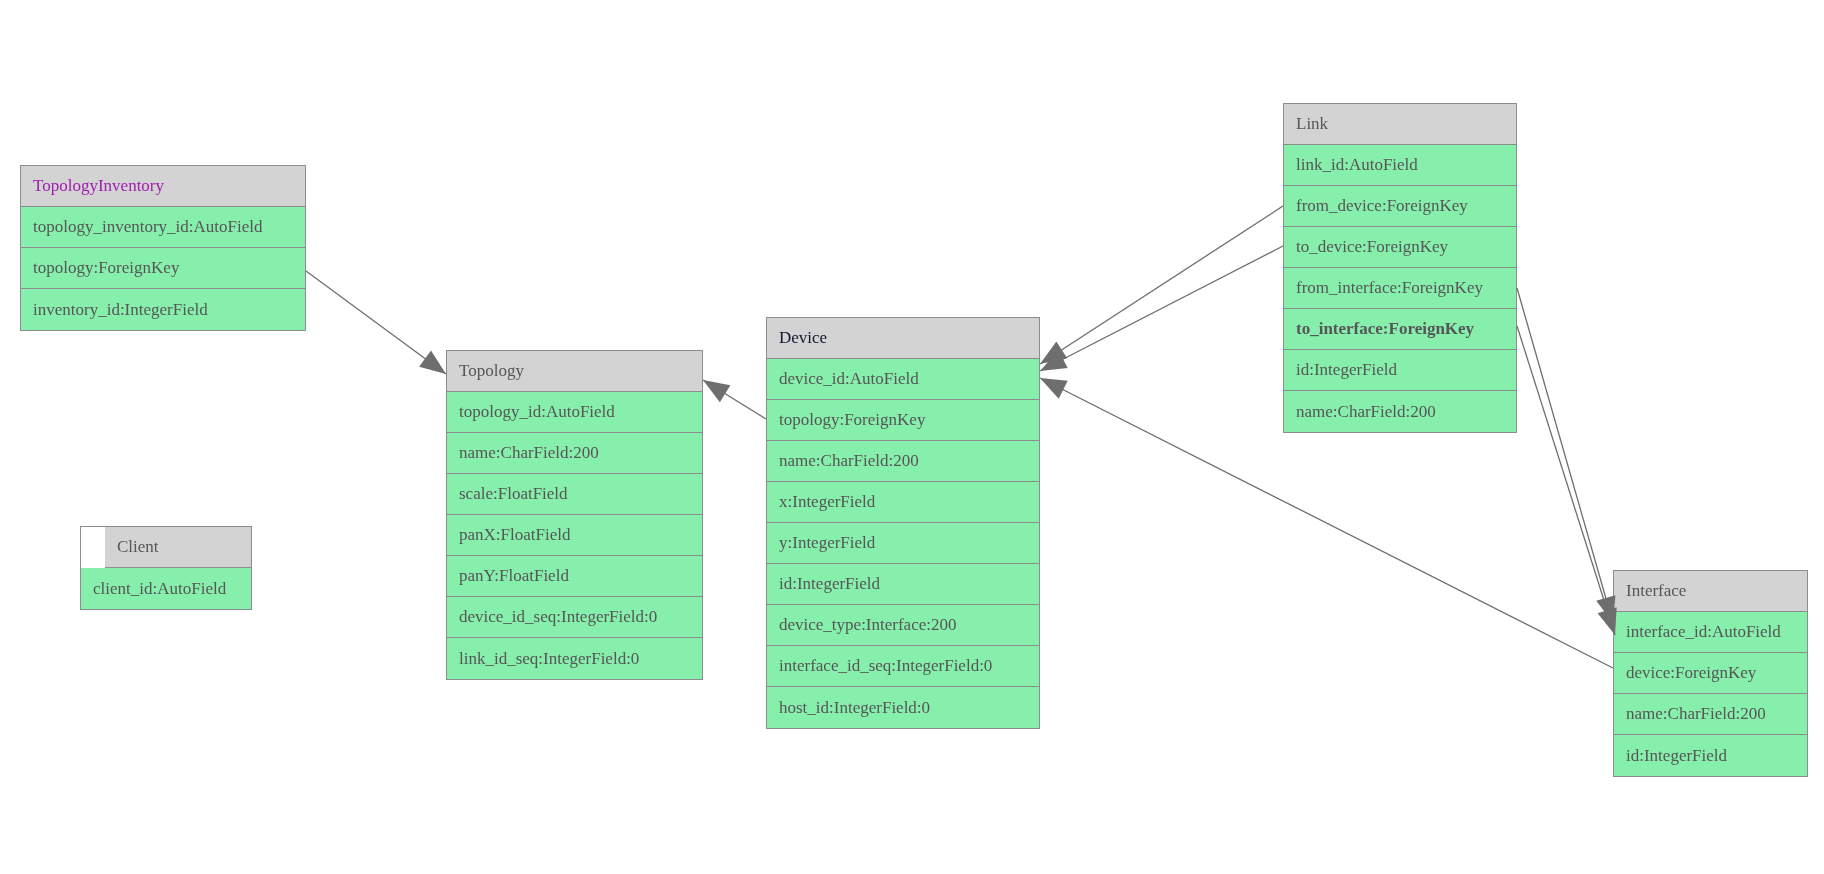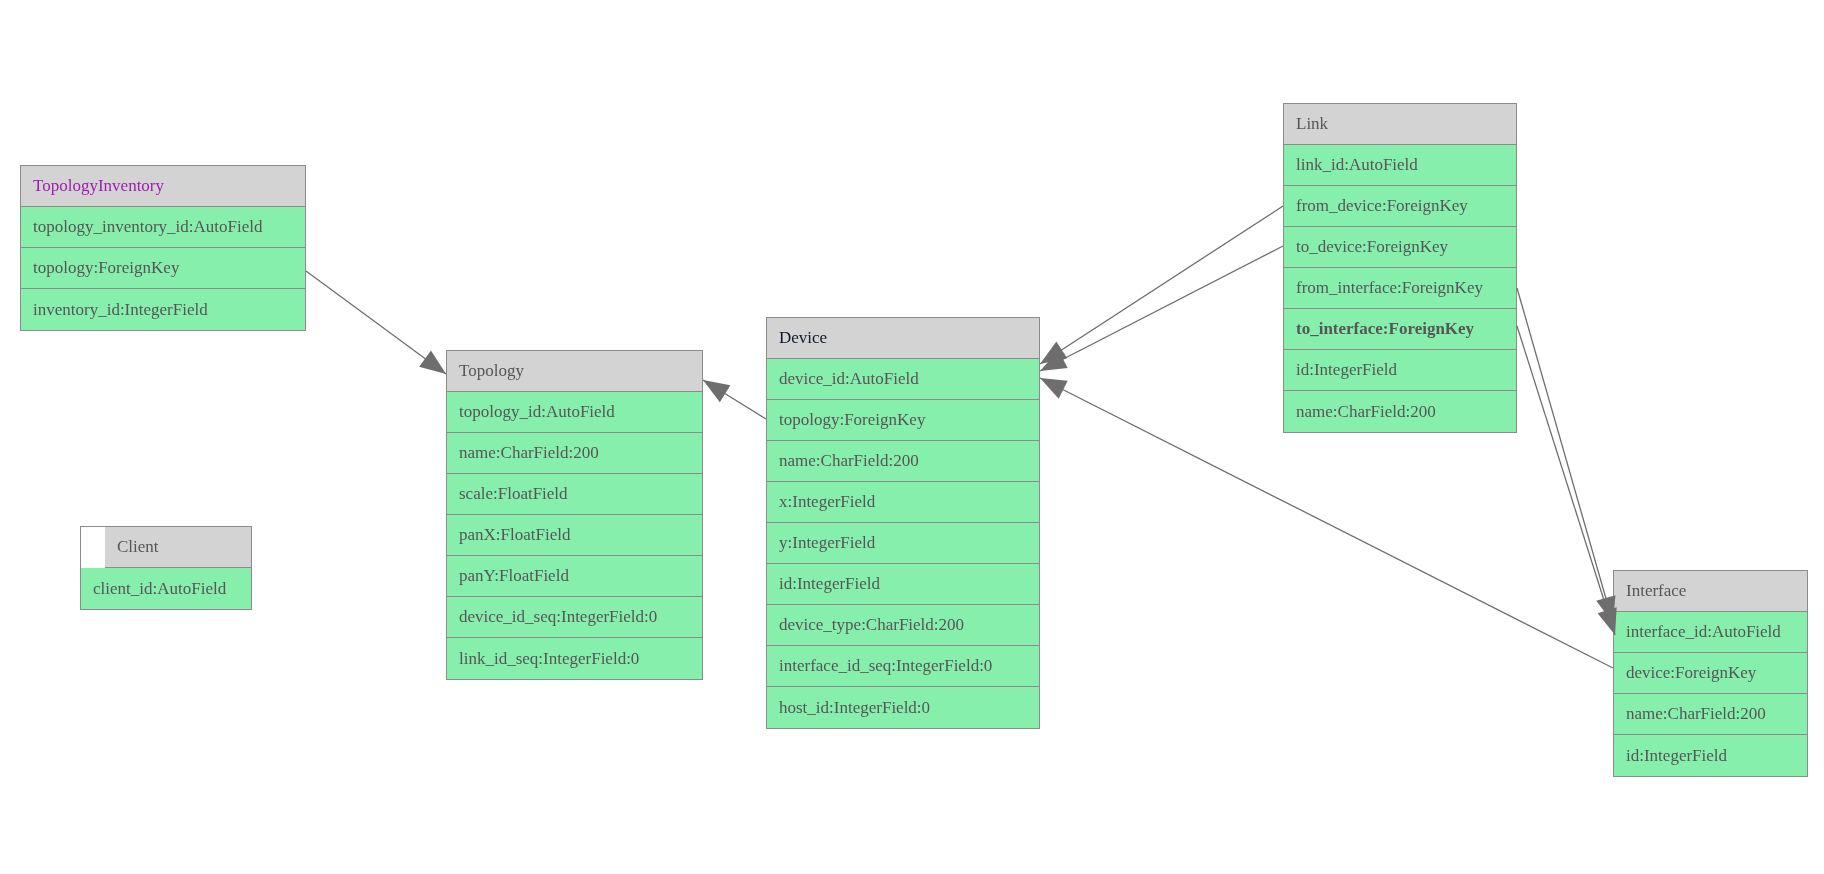--- a/index.html
+++ b/index.html
@@ -101,21 +101,21 @@
         <div class="entity-row" style="color: rgb(86, 86, 86); border-color: rgb(140, 140, 140);">client_id:AutoField</div>
       </div>
       <div class="entity" style="left: 766px; top: 317px; width: 274px; border-color: rgb(140, 140, 140);">
         <div class="entity-header" style="background: rgb(211, 211, 211); color: #0f172a; border-color: rgb(140, 140, 140);">Device</div>
         <div class="entity-row" style="color: rgb(86, 86, 86); border-color: rgb(140, 140, 140);">device_id:AutoField</div>
         <div class="entity-row" style="color: rgb(86, 86, 86); border-color: rgb(140, 140, 140);">topology:ForeignKey</div>
         <div class="entity-row" style="color: rgb(86, 86, 86); border-color: rgb(140, 140, 140);">name:CharField:200</div>
         <div class="entity-row" style="color: rgb(86, 86, 86); border-color: rgb(140, 140, 140);">x:IntegerField</div>
         <div class="entity-row" style="color: rgb(86, 86, 86); border-color: rgb(140, 140, 140);">y:IntegerField</div>
         <div class="entity-row" style="color: rgb(86, 86, 86); border-color: rgb(140, 140, 140);">id:IntegerField</div>
-        <div class="entity-row" style="color: rgb(86, 86, 86); border-color: rgb(140, 140, 140);">device_type:CharField:200</div>
+        <div class="entity-row" style="color: rgb(86, 86, 86); border-color: rgb(140, 140, 140);">device_type:Interface:200</div>
         <div class="entity-row" style="color: rgb(86, 86, 86); border-color: rgb(140, 140, 140);">interface_id_seq:IntegerField:0</div>
         <div class="entity-row" style="color: rgb(86, 86, 86); border-color: rgb(140, 140, 140);">host_id:IntegerField:0</div>
       </div>
       <div class="entity" style="left: 1283px; top: 103px; width: 234px; border-color: rgb(140, 140, 140);">
         <div class="entity-header" style="background: rgb(211, 211, 211); color: rgb(86, 86, 86); border-color: rgb(140, 140, 140);">Link</div>
         <div class="entity-row" style="color: rgb(86, 86, 86); border-color: rgb(140, 140, 140);">link_id:AutoField</div>
         <div class="entity-row" style="color: rgb(86, 86, 86); border-color: rgb(140, 140, 140);">from_device:ForeignKey</div>
         <div class="entity-row" style="color: rgb(86, 86, 86); border-color: rgb(140, 140, 140);">to_device:ForeignKey</div>
         <div class="entity-row" style="color: rgb(86, 86, 86); border-color: rgb(140, 140, 140); text-align: center;">from_interface:ForeignKey</div>
         <div class="entity-row" style="color: rgb(86, 86, 86); border-color: rgb(140, 140, 140); font-weight: bold;">to_interface:ForeignKey</div>

